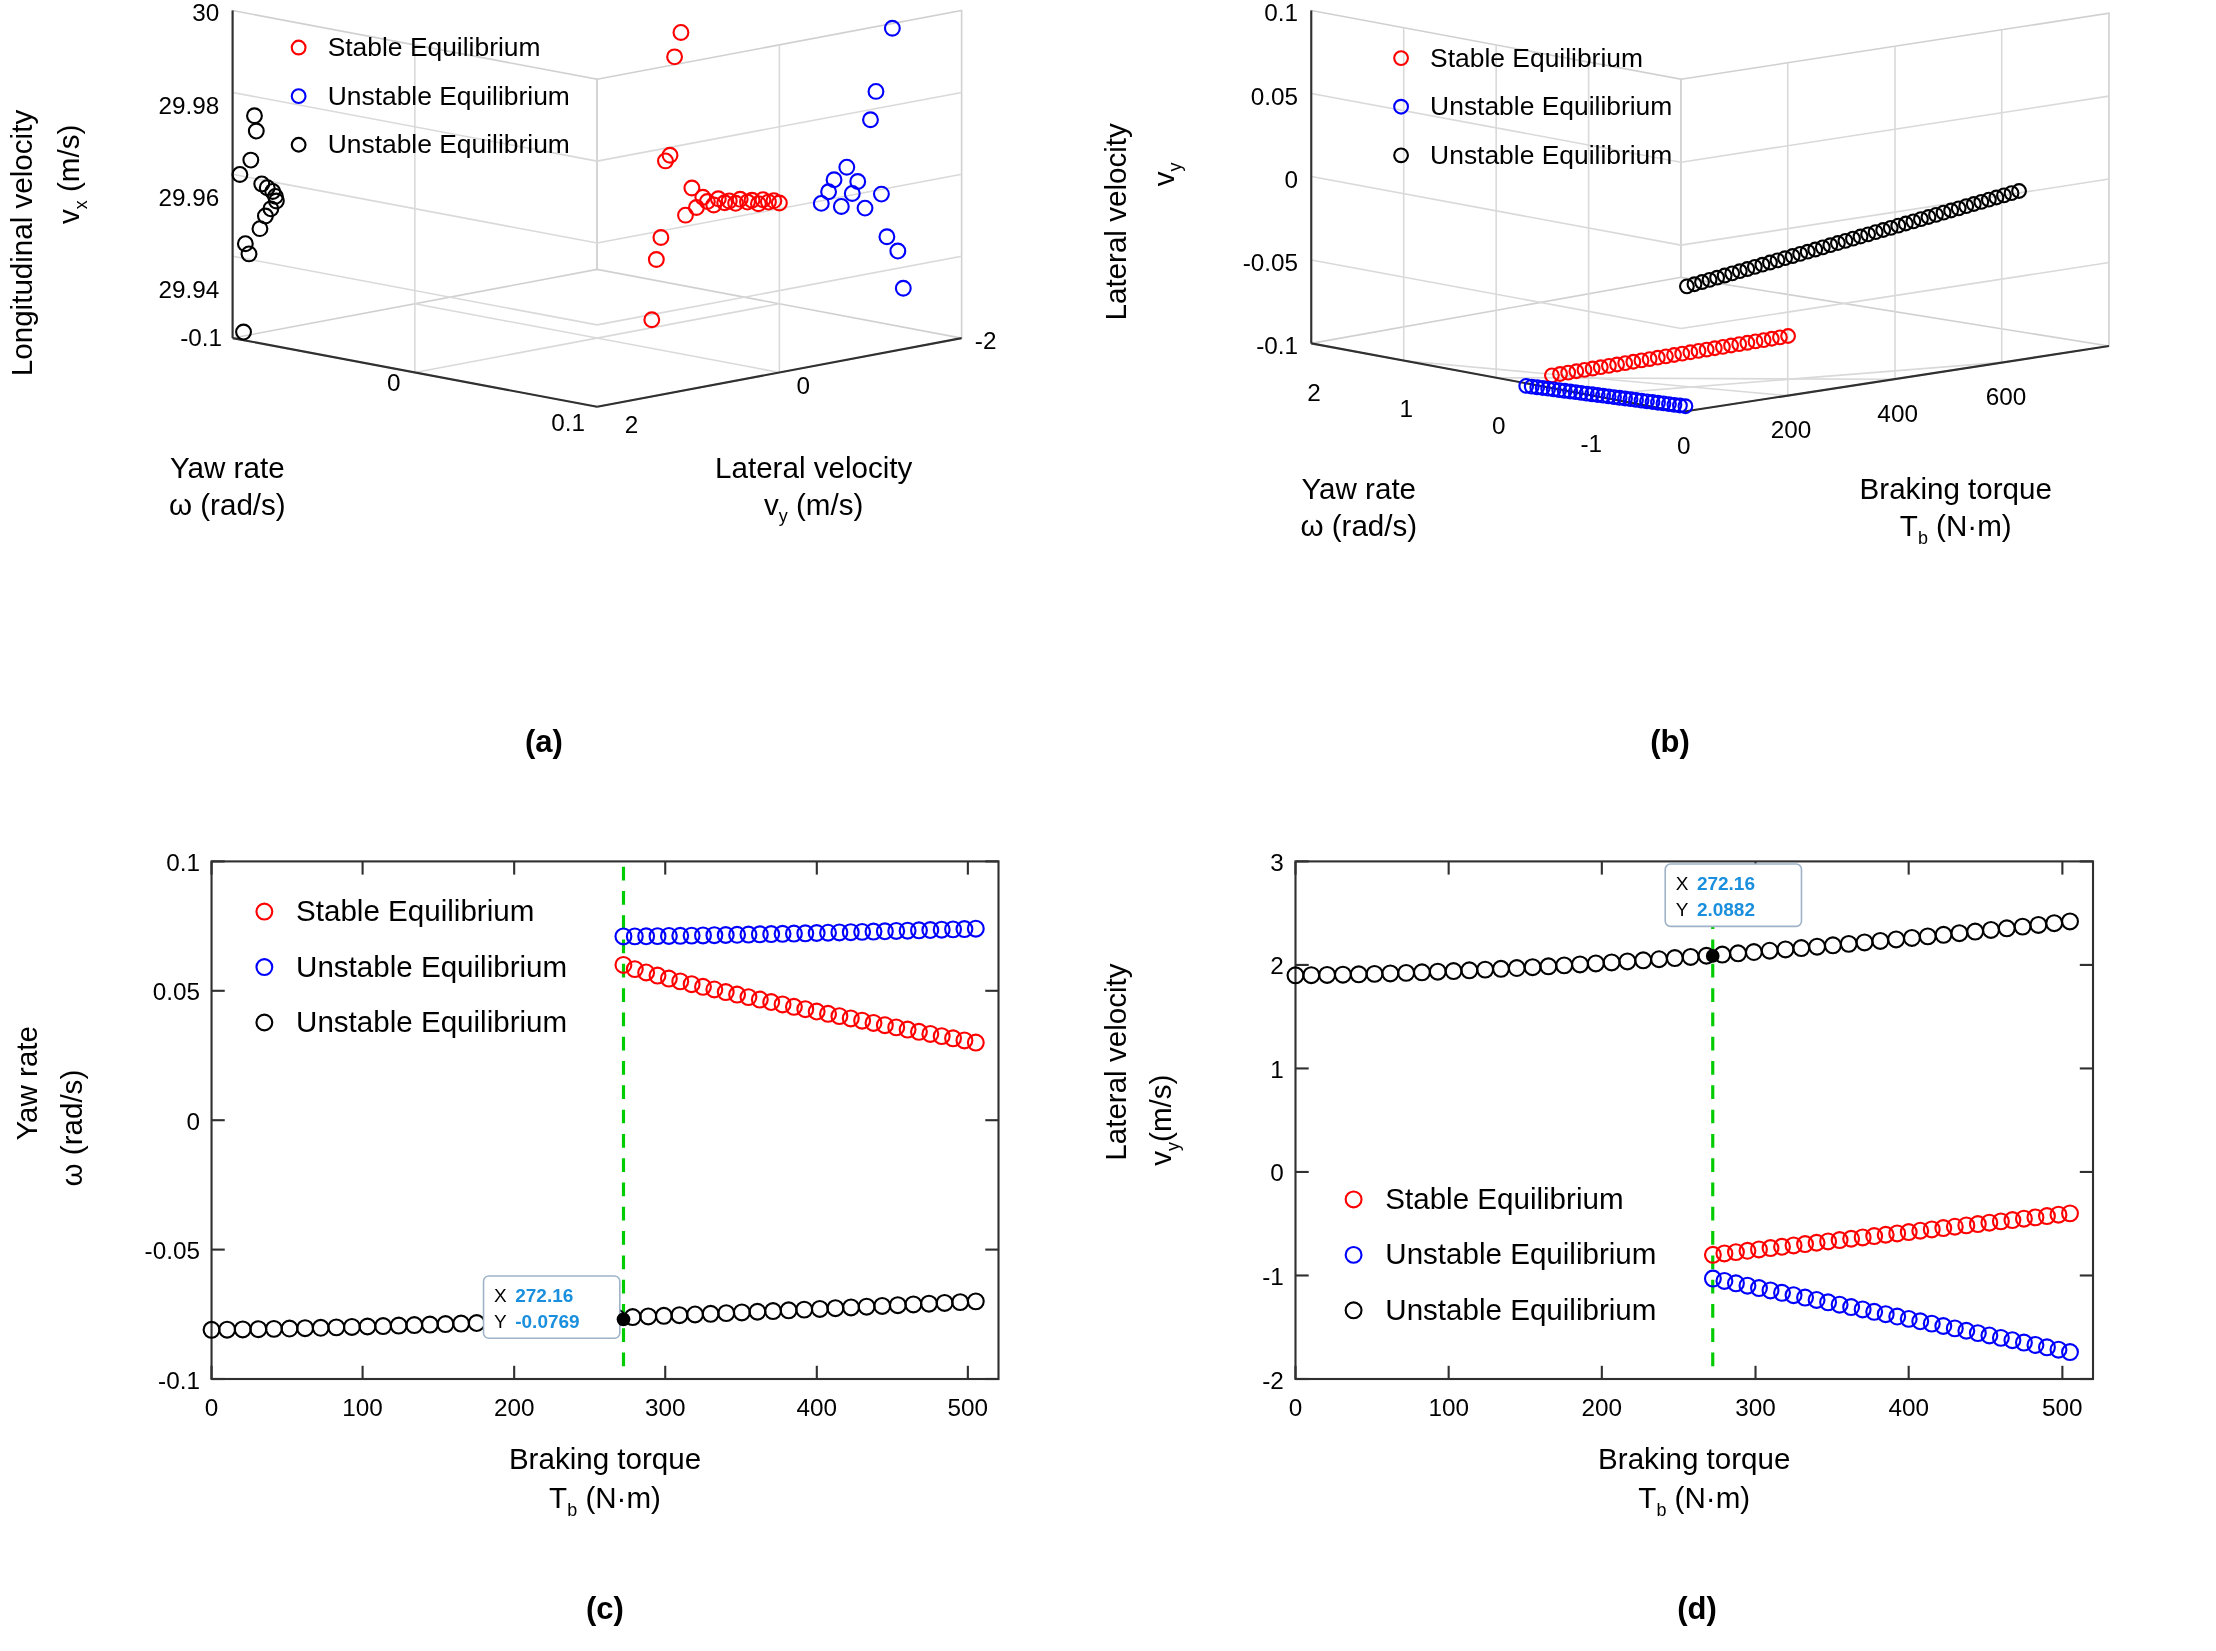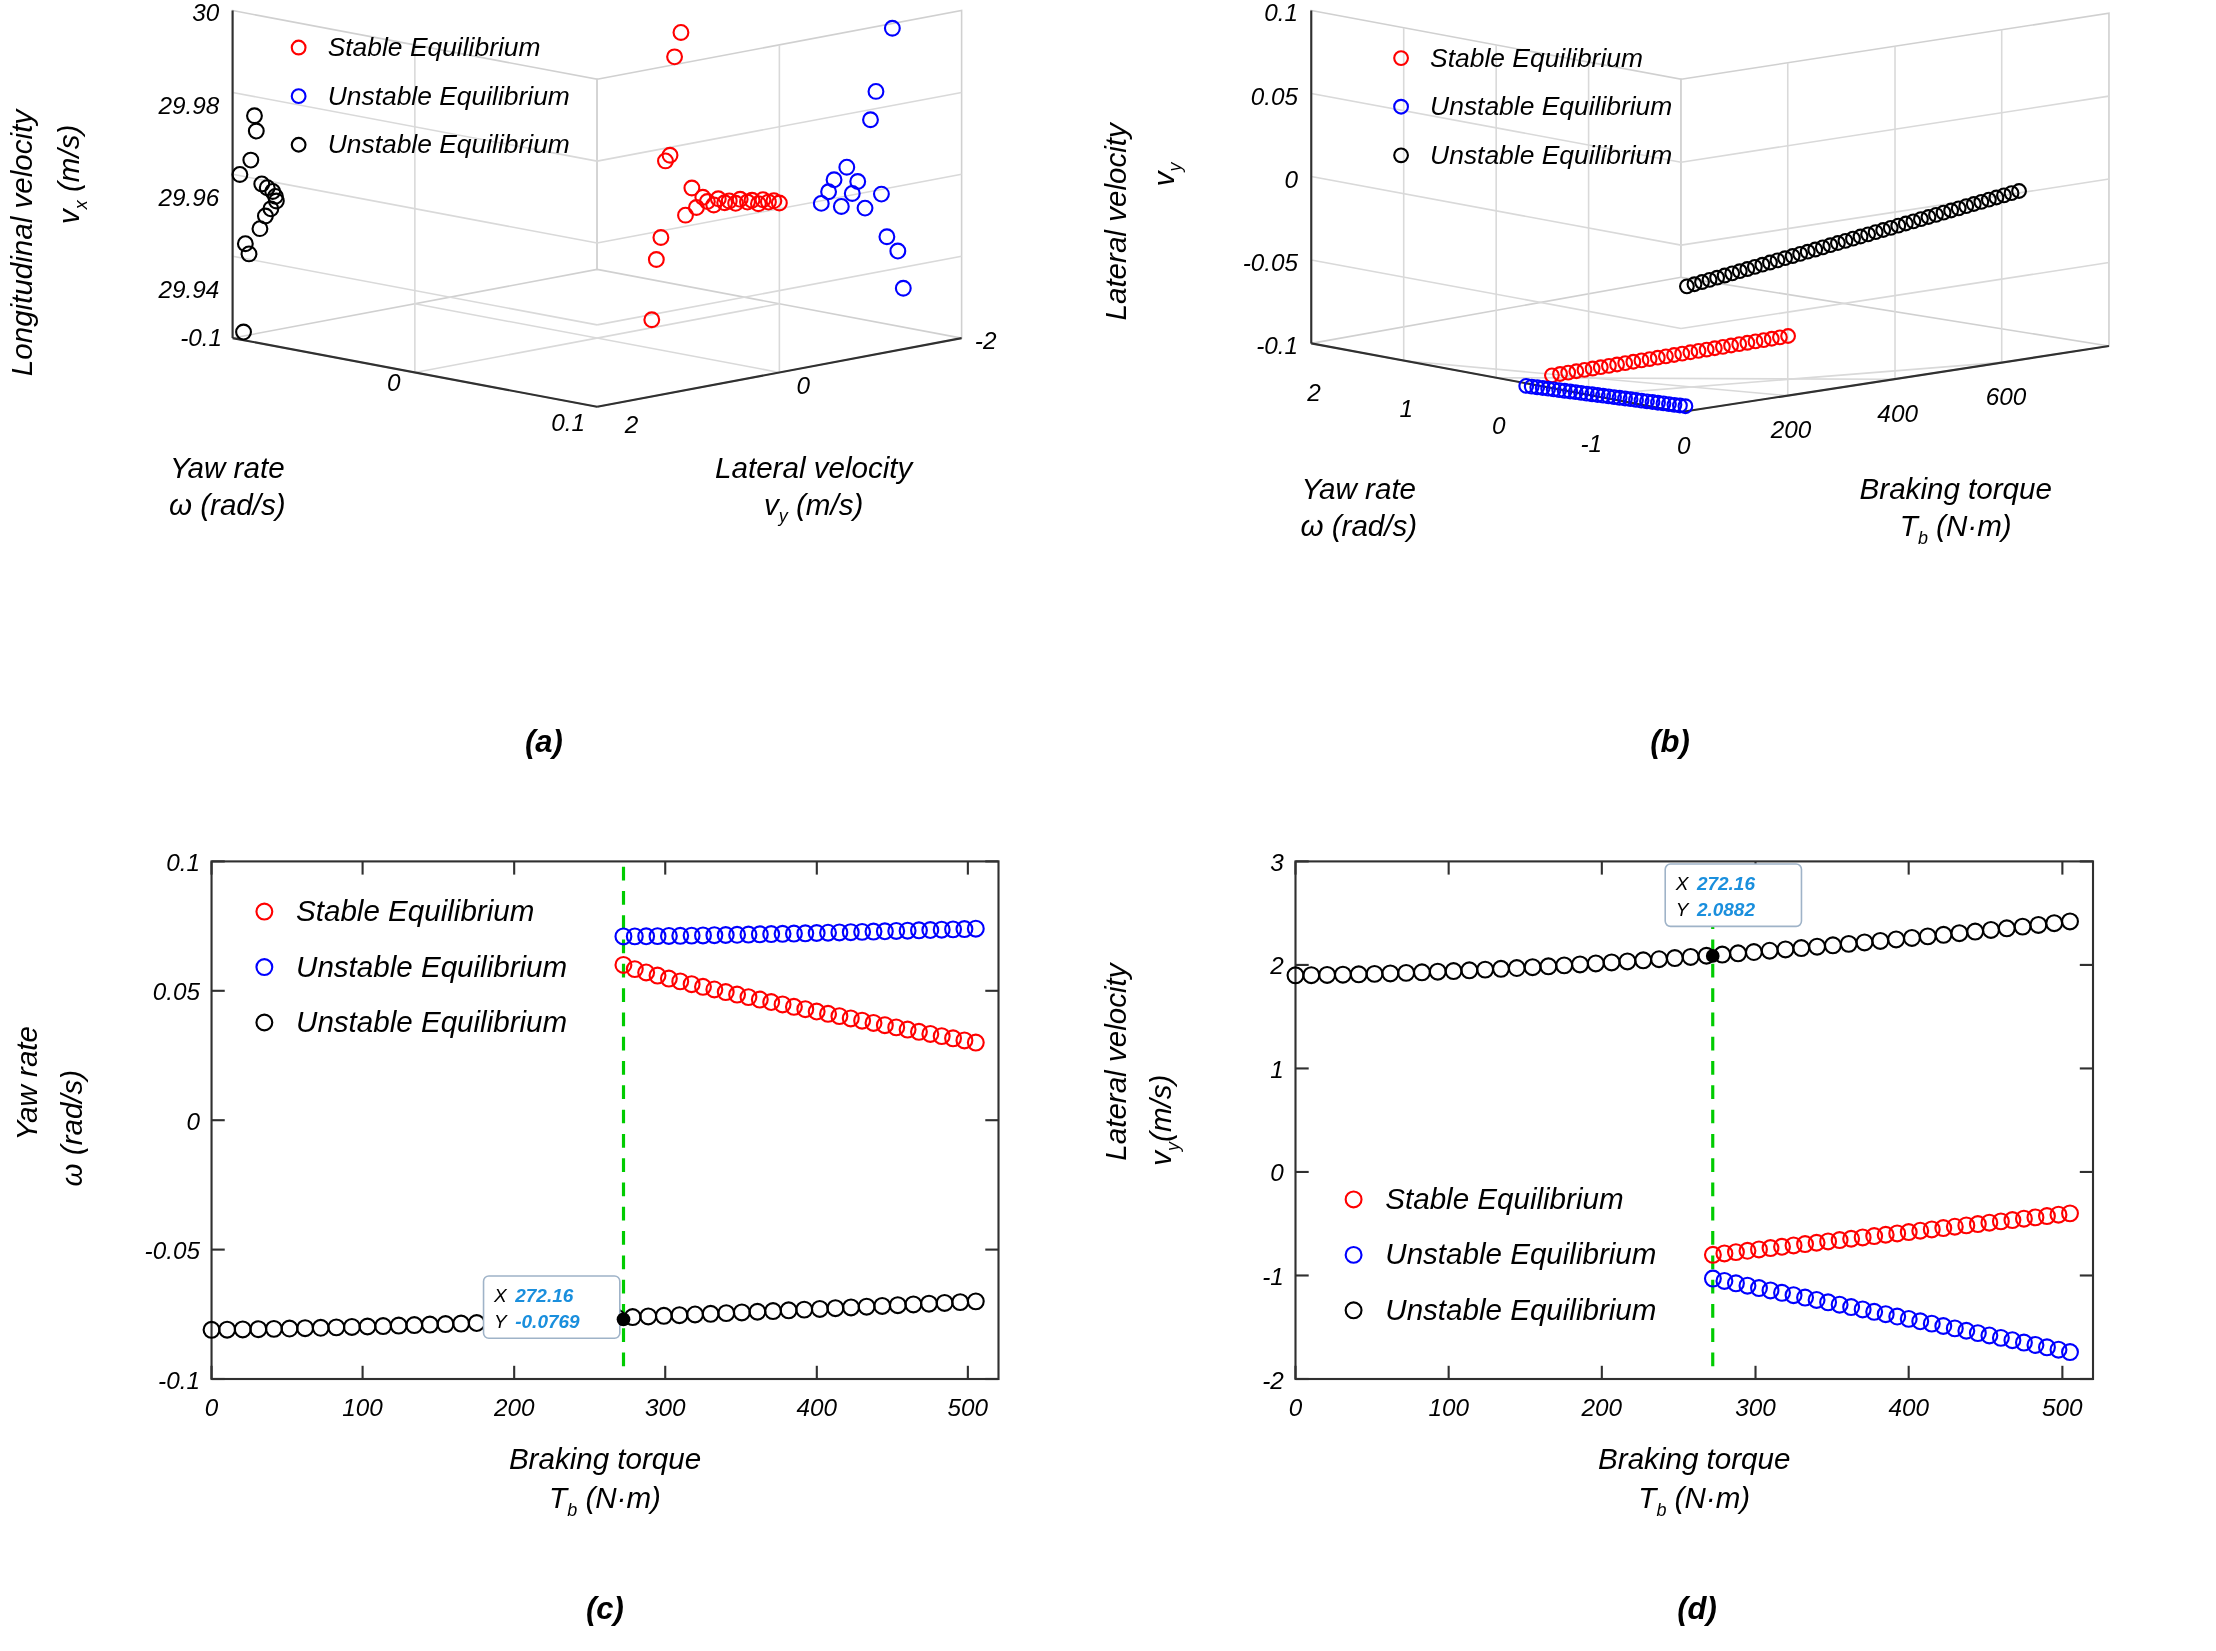--- a/index.html
+++ b/index.html
@@ -11,21 +11,20 @@
     width: 2216px;
     height: 1651px;
     font-family: "Liberation Sans", sans-serif;
     color: #000000;
     overflow: hidden;
   }
   .grid {
     position: relative;
     width: 2216px;
     height: 1651px;
-    font-style: italic;
   }
   .panel {
     position: absolute;
   }
   .panel-label {
     position: absolute;
     font-size: 31px;
     font-weight: bold;
     text-align: center;
     width: 106px;

